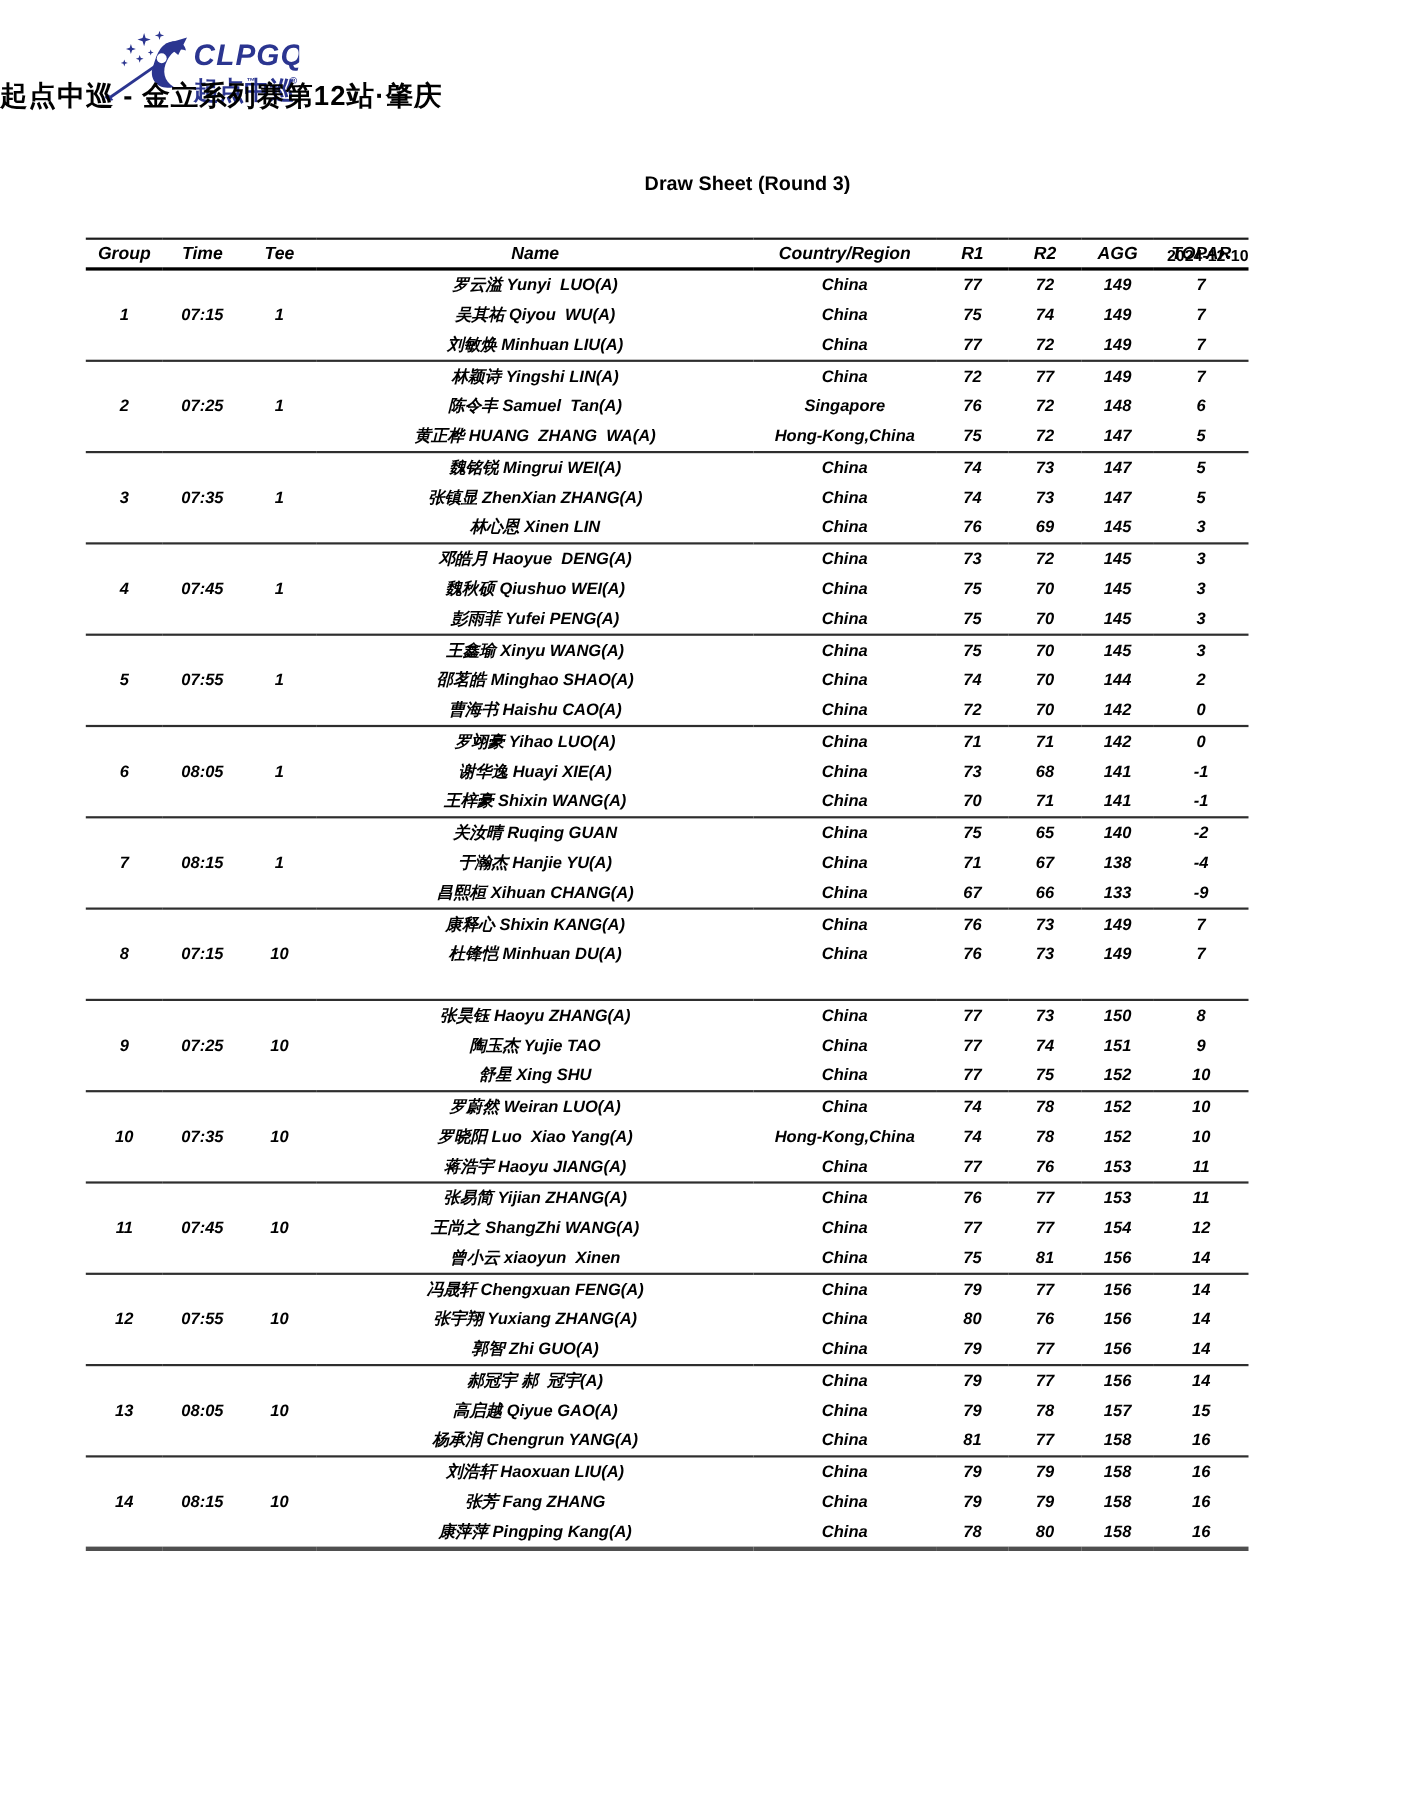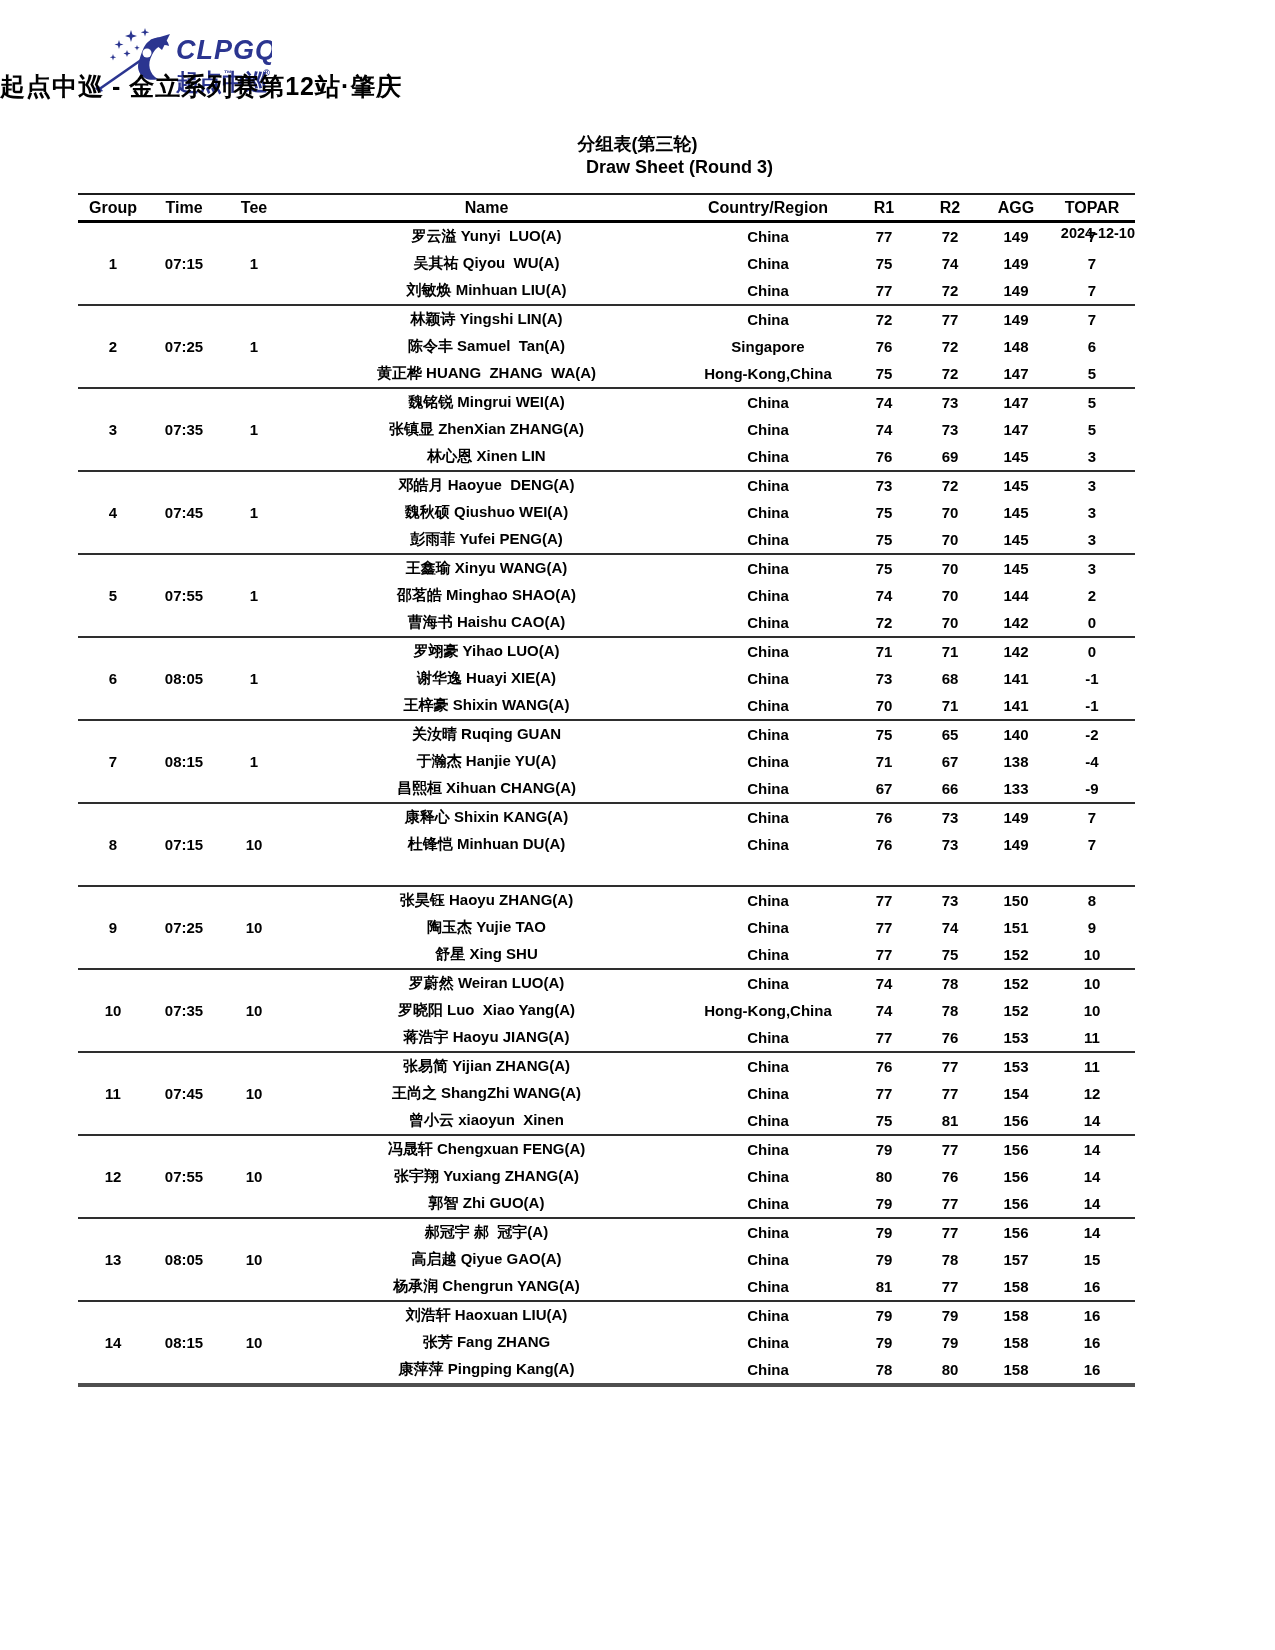--- a/index.html
+++ b/index.html
@@ -17,25 +17,26 @@
   .logo-wrap { position: absolute; left: 90px; top: 26px; }
 
   
   .title   { position: absolute; top: 70px;  left: 0; width: 100%; font-size: 25px; letter-spacing: 1px; }
   .sub-cn  { position: absolute; top: 132px; left: 0; width: 100%; text-align: center; font-size: 18px; }
   .sub-en  { position: absolute; top: 157px; left: 0; width: 100%; text-align: center; font-size: 18px; padding-left: 42px; }
   .date    { position: absolute; top: 181px; left: 78px; width: 1057px; text-align: right; font-size: 14.5px; margin-top: 44px; }
 
   
   table.draw {
-    position: absolute; top: 193px; left: 78px;
+    position: absolute; top: 216px; left: 78px;
     width: 1057px;
     border-collapse: collapse;
     table-layout: fixed;
     border-bottom: 4px solid #4f4f4f;
+    font-style: italic;
   }
   thead tr { border-top: 2px solid #1c1c1c; border-bottom: 3px solid #000; }
   th { font-size: 16px; height: 25px; padding: 0; text-align: center; font-weight: bold; }
   td {
     font-size: 15px; height: 27px; padding: 0;
     text-align: center; vertical-align: middle;
     white-space: pre; overflow: hidden;
     font-weight: bold;
   }
   tbody.group + tbody.group { border-top: 2px solid #2e2e2e; }
@@ -73,21 +74,20 @@
         <circle cx="57" cy="27" r="4.5" fill="#ffffff"></circle>
       </g>
       <text x="86" y="33" font-size="27" font-style="italic" font-weight="bold" fill="#2b3590" letter-spacing="1">CLPGQ</text>
       <text x="86" y="64" font-size="23" font-weight="bold" fill="#2b3590">起点中巡</text>
       <text x="134" y="50" font-size="8" fill="#2b3590">™</text>
       <text x="180" y="50" font-size="9" fill="#2b3590" text-anchor="end">®</text>
     </svg>
   </div>
 
   <div class="title">起点中巡 - 金立系列赛第12站·肇庆</div>
-  <div class="sub-cn">分组表(第三轮)</div>
   <div class="sub-en">Draw Sheet (Round 3)</div>
   <div class="date">2024-12-10</div>
 
   <table class="draw">
     <colgroup>
       <col class="c-group">
         <col class="c-time">
         <col class="c-tee">
         <col class="c-name">
       <col class="c-country">

